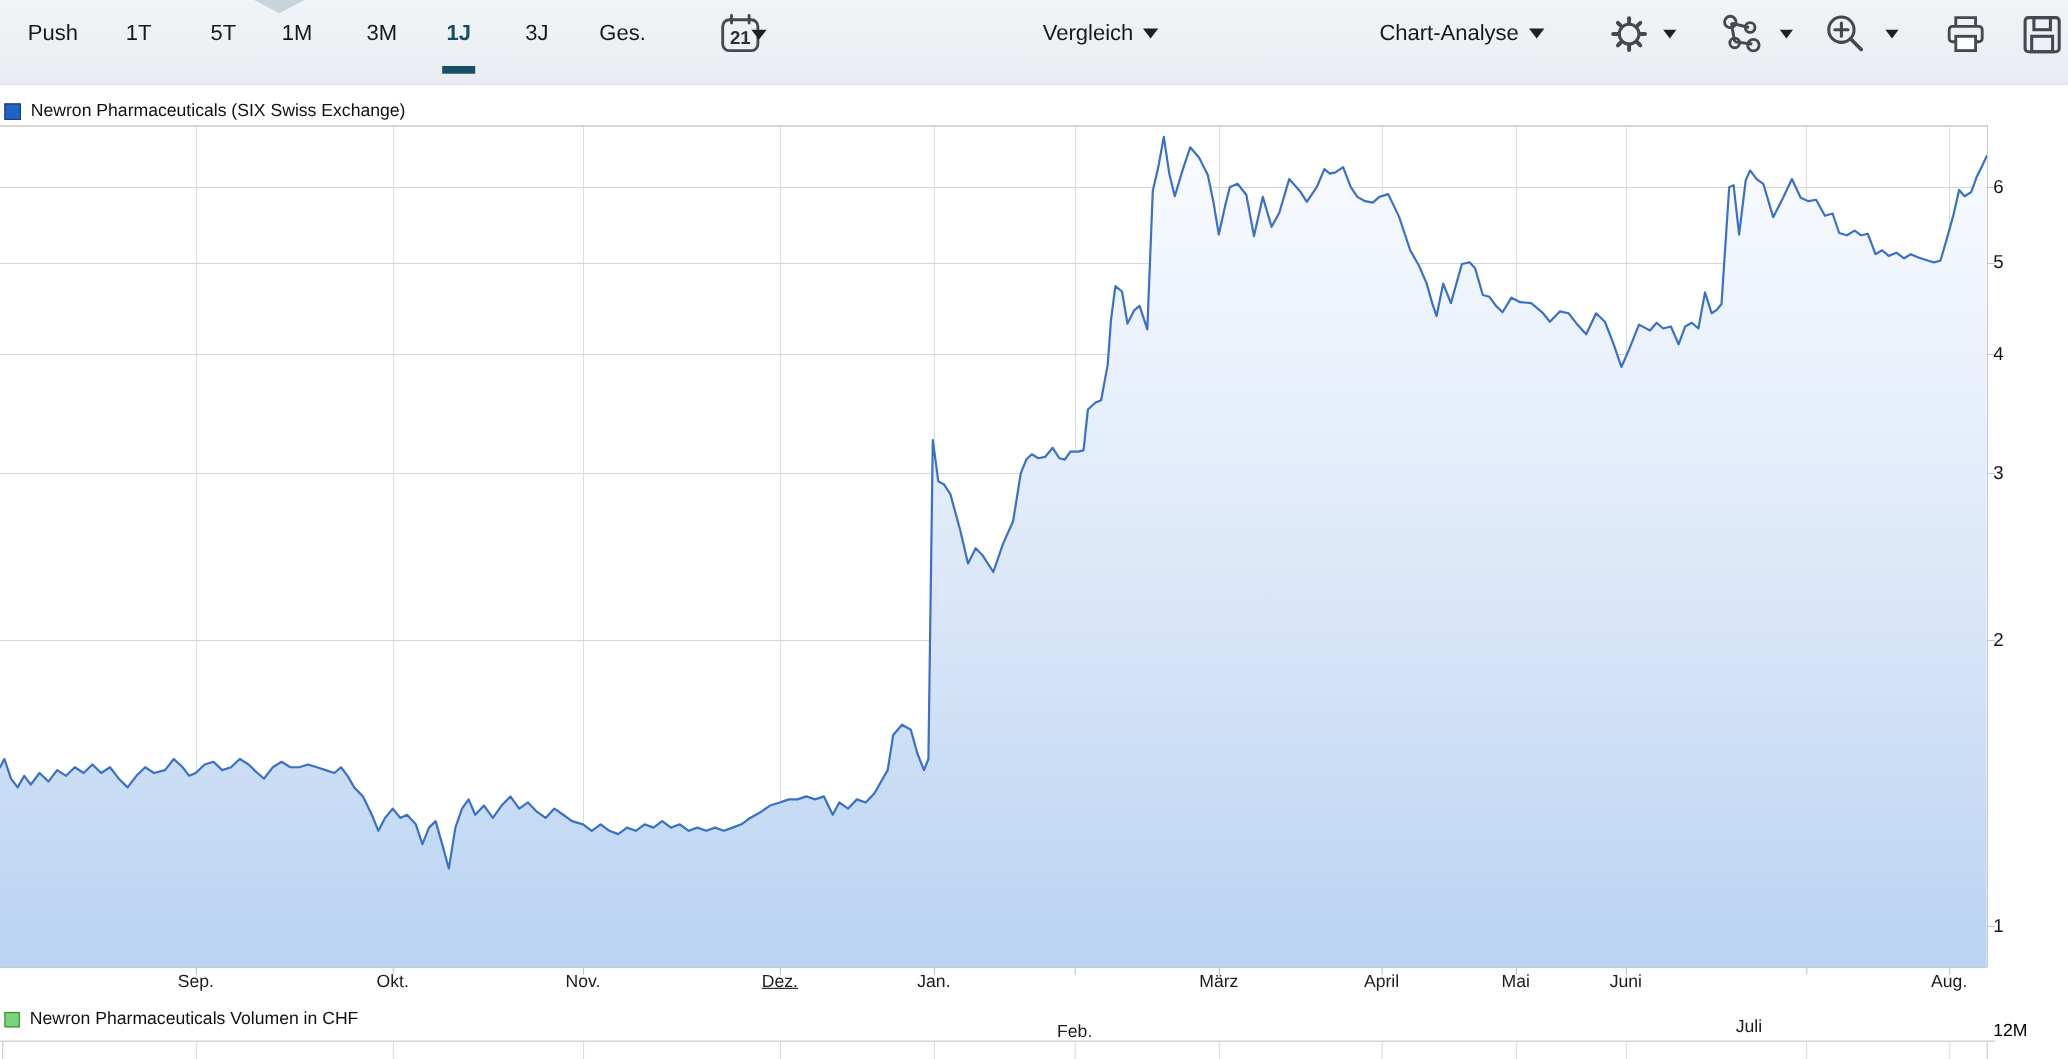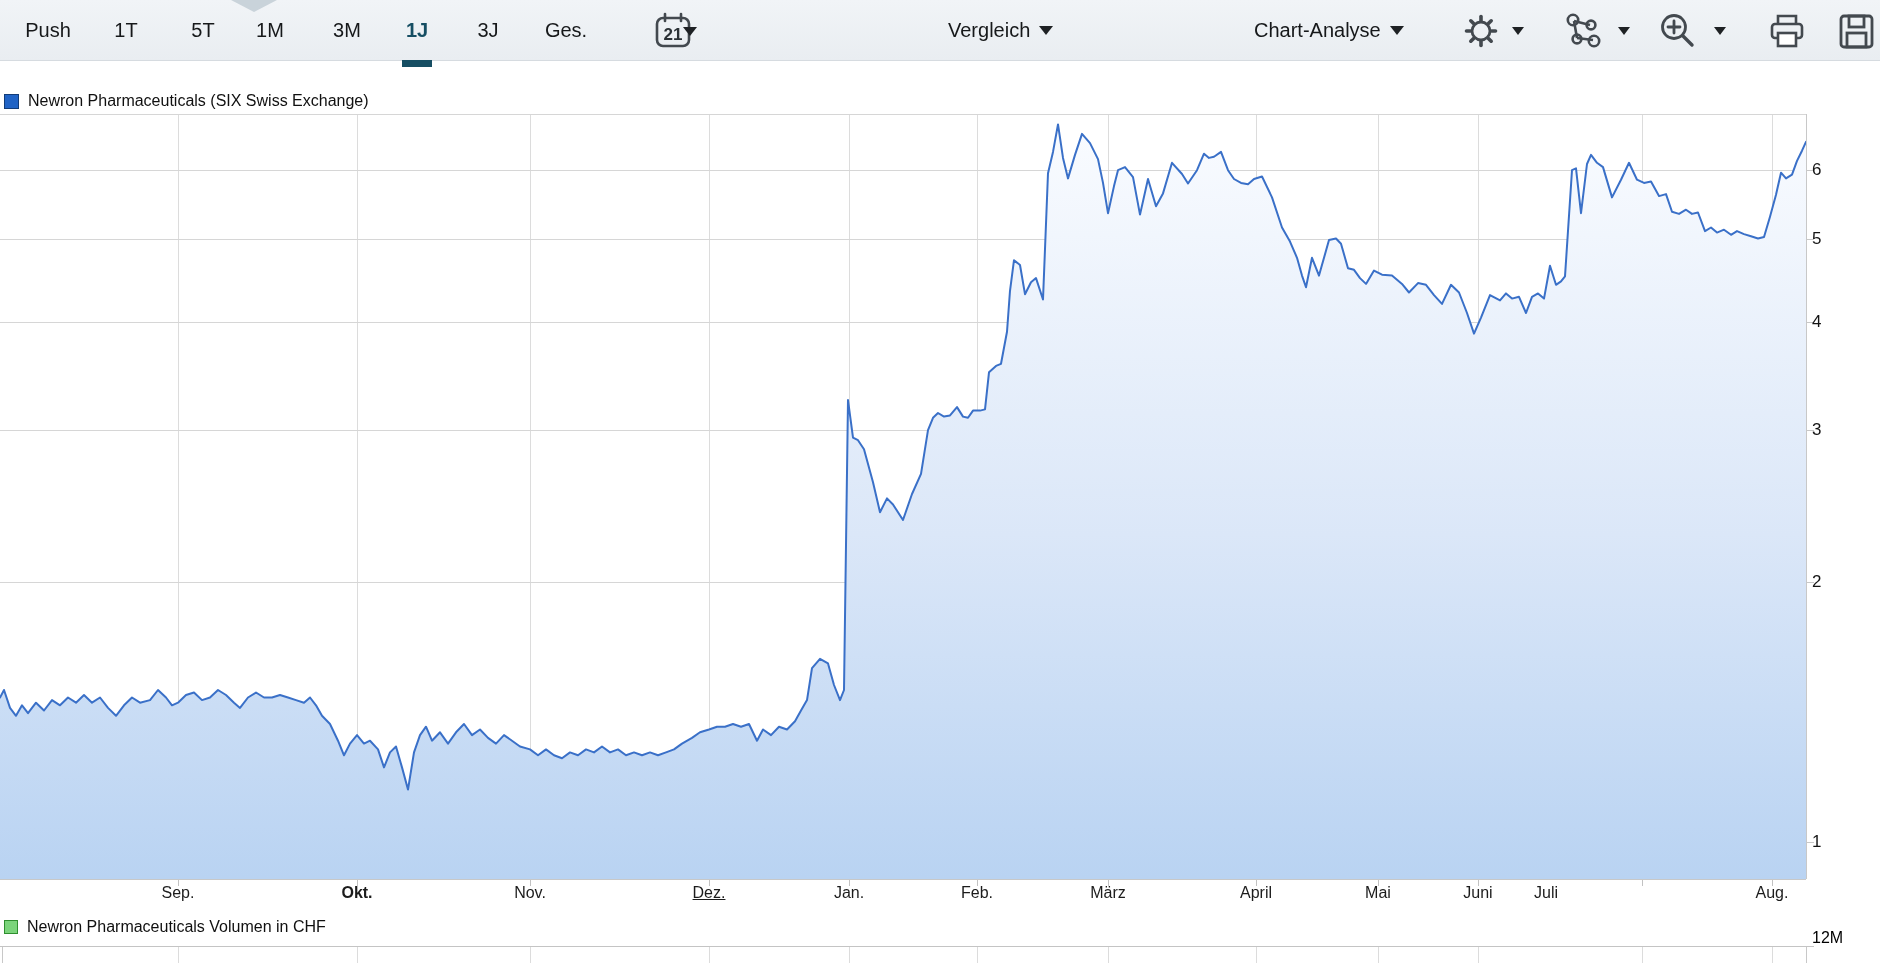--- a/index.html
+++ b/index.html
@@ -1,21 +1,21 @@
 <!DOCTYPE html>
 <html><head>
 <meta charset="utf-8">
 <style>
   * { margin:0; padding:0; box-sizing:border-box; }
   html,body { background:#fff; }
   body { font-family:"Liberation Sans", sans-serif; }
   #app { position:relative; width:1880px; height:963px; overflow:hidden; background:#fff; }
 
   
-  #toolbar { position:absolute; left:0; top:0; width:1880px; height:61px;
+  #toolbar { position:absolute; left:0; top:0; width:1880px; height:77px;
              background:linear-gradient(#f1f4f7,#e9edf1); border-bottom:1px solid #d6dbe0; }
   .notch { position:absolute; top:0; left:231px; width:0; height:0;
            border-left:23px solid transparent; border-right:23px solid transparent;
            border-top:12px solid #c9d3da; }
   .tab { position:absolute; top:0; height:60px; width:84px; margin-left:-42px;
          display:flex; align-items:center; justify-content:center;
          font-size:20px; color:#16181a; cursor:pointer; }
   .tab.active { color:#164e63; font-weight:700; }
   #tab-underline { position:absolute; left:402px; top:60px; width:30px; height:7px; background:#164e63; }
   .menu { position:absolute; top:0; height:60px; display:flex; align-items:center; gap:9px;
@@ -191,39 +191,39 @@
       <line x1="1806" y1="57.5" x2="1814" y2="57.5" stroke="#c8c8c8" shape-rendering="crispEdges"></line>
       <path d="M0,584.5L4,577.0L10,594.9L16,602.8L22,592.3L28,600.2L36,589.7L44,597.5L52,587.1L60,592.3L68,584.5L76,589.7L84,582.0L92,589.7L100,584.5L108,594.9L116,602.8L124,592.3L132,584.5L140,589.7L150,587.1L158,577.0L166,584.5L172,592.3L178,589.7L186,582.0L194,579.5L202,587.1L210,584.5L218,577.0L226,582.0L234,589.7L240,594.9L248,584.5L256,579.5L264,584.5L272,584.5L280,582.0L288,584.5L296,587.1L304,589.7L310,584.5L316,592.3L322,602.8L330,611.0L338,627.7L344,642.3L350,630.6L357,622.1L364,630.6L370,627.7L378,636.4L384,654.4L390,639.4L396,633.5L402,654.4L408,676.6L414,639.4L420,622.1L426,613.7L432,627.7L440,619.3L448,630.6L456,619.3L464,611.0L472,622.1L480,616.5L488,624.9L496,630.6L504,622.1L512,627.7L520,633.5L530,636.4L538,642.3L546,636.4L554,642.3L562,645.3L570,639.4L578,642.3L586,636.4L594,639.4L602,633.5L610,639.4L618,636.4L626,642.3L634,639.4L642,642.3L650,639.4L658,642.3L666,639.4L674,636.4L682,630.6L692,624.9L700,619.3L709,616.5L717,613.7L725,613.7L733,611.0L741,613.7L749,611.0L757,627.7L763,616.5L771,622.1L779,613.7L787,616.5L795,608.2L801,597.5L807,587.1L812,555.1L820,545.8L828,550.4L834,572.0L840,587.1L844,577.0L848,287.1L853,324.6L858,327.2L864,336.3L873,369.3L880,399.2L887,385.4L893,391.5L903,407.0L912,381.0L921,360.8L928,317.1L933,304.8L938,300.0L944,303.6L950,302.4L957,294.1L963,303.6L968,304.8L973,297.6L980,297.6L985,296.4L989,259.3L996,252.9L1001,250.8L1007,218.7L1010,177.8L1014,147.2L1020,152.0L1025,181.2L1031,169.2L1036,165.1L1043,186.5L1048,60.3L1053,38.9L1058,11.4L1063,44.9L1068,65.4L1075,41.9L1082,20.9L1090,30.1L1098,46.1L1103,69.9L1108,100.2L1114,73.1L1118,57.2L1125,54.1L1133,64.1L1140,101.6L1148,66.0L1156,93.2L1163,80.4L1172,49.8L1182,61.0L1188,70.5L1197,57.2L1204,40.7L1209,44.9L1214,43.7L1221,38.9L1228,57.2L1234,66.0L1241,69.9L1248,71.2L1254,66.0L1262,63.5L1272,84.4L1282,114.5L1290,128.6L1297,144.8L1302,162.6L1306,174.3L1312,144.8L1319,162.6L1329,127.0L1336,125.5L1341,130.8L1348,155.2L1354,156.8L1360,165.1L1366,170.9L1374,157.6L1382,161.7L1392,162.6L1402,170.9L1409,179.5L1418,170.1L1426,171.8L1434,182.1L1442,190.9L1451,171.8L1459,179.5L1467,200.0L1474,220.6L1481,204.6L1490,182.1L1500,187.4L1506,180.4L1512,185.6L1519,183.8L1526,200.0L1532,183.8L1538,180.4L1544,185.6L1550,152.8L1556,171.8L1561,168.4L1565,163.4L1572,57.2L1576,55.3L1581,100.2L1587,51.0L1591,41.9L1597,49.8L1603,54.1L1612,84.4L1621,66.7L1629,49.8L1637,66.7L1644,69.9L1651,68.6L1659,83.1L1666,81.1L1672,98.8L1679,100.9L1686,96.7L1692,100.9L1698,99.5L1705,118.1L1711,114.5L1717,119.6L1724,116.7L1731,121.8L1737,118.1L1744,121.1L1751,123.3L1758,125.5L1764,124.0L1770,103.7L1776,81.7L1781,59.7L1786,65.4L1792,61.6L1797,47.9L1802,37.7L1806,28.9L1806,766L0,766Z" fill="url(#ag)"></path>
       <path d="M0,584.5L4,577.0L10,594.9L16,602.8L22,592.3L28,600.2L36,589.7L44,597.5L52,587.1L60,592.3L68,584.5L76,589.7L84,582.0L92,589.7L100,584.5L108,594.9L116,602.8L124,592.3L132,584.5L140,589.7L150,587.1L158,577.0L166,584.5L172,592.3L178,589.7L186,582.0L194,579.5L202,587.1L210,584.5L218,577.0L226,582.0L234,589.7L240,594.9L248,584.5L256,579.5L264,584.5L272,584.5L280,582.0L288,584.5L296,587.1L304,589.7L310,584.5L316,592.3L322,602.8L330,611.0L338,627.7L344,642.3L350,630.6L357,622.1L364,630.6L370,627.7L378,636.4L384,654.4L390,639.4L396,633.5L402,654.4L408,676.6L414,639.4L420,622.1L426,613.7L432,627.7L440,619.3L448,630.6L456,619.3L464,611.0L472,622.1L480,616.5L488,624.9L496,630.6L504,622.1L512,627.7L520,633.5L530,636.4L538,642.3L546,636.4L554,642.3L562,645.3L570,639.4L578,642.3L586,636.4L594,639.4L602,633.5L610,639.4L618,636.4L626,642.3L634,639.4L642,642.3L650,639.4L658,642.3L666,639.4L674,636.4L682,630.6L692,624.9L700,619.3L709,616.5L717,613.7L725,613.7L733,611.0L741,613.7L749,611.0L757,627.7L763,616.5L771,622.1L779,613.7L787,616.5L795,608.2L801,597.5L807,587.1L812,555.1L820,545.8L828,550.4L834,572.0L840,587.1L844,577.0L848,287.1L853,324.6L858,327.2L864,336.3L873,369.3L880,399.2L887,385.4L893,391.5L903,407.0L912,381.0L921,360.8L928,317.1L933,304.8L938,300.0L944,303.6L950,302.4L957,294.1L963,303.6L968,304.8L973,297.6L980,297.6L985,296.4L989,259.3L996,252.9L1001,250.8L1007,218.7L1010,177.8L1014,147.2L1020,152.0L1025,181.2L1031,169.2L1036,165.1L1043,186.5L1048,60.3L1053,38.9L1058,11.4L1063,44.9L1068,65.4L1075,41.9L1082,20.9L1090,30.1L1098,46.1L1103,69.9L1108,100.2L1114,73.1L1118,57.2L1125,54.1L1133,64.1L1140,101.6L1148,66.0L1156,93.2L1163,80.4L1172,49.8L1182,61.0L1188,70.5L1197,57.2L1204,40.7L1209,44.9L1214,43.7L1221,38.9L1228,57.2L1234,66.0L1241,69.9L1248,71.2L1254,66.0L1262,63.5L1272,84.4L1282,114.5L1290,128.6L1297,144.8L1302,162.6L1306,174.3L1312,144.8L1319,162.6L1329,127.0L1336,125.5L1341,130.8L1348,155.2L1354,156.8L1360,165.1L1366,170.9L1374,157.6L1382,161.7L1392,162.6L1402,170.9L1409,179.5L1418,170.1L1426,171.8L1434,182.1L1442,190.9L1451,171.8L1459,179.5L1467,200.0L1474,220.6L1481,204.6L1490,182.1L1500,187.4L1506,180.4L1512,185.6L1519,183.8L1526,200.0L1532,183.8L1538,180.4L1544,185.6L1550,152.8L1556,171.8L1561,168.4L1565,163.4L1572,57.2L1576,55.3L1581,100.2L1587,51.0L1591,41.9L1597,49.8L1603,54.1L1612,84.4L1621,66.7L1629,49.8L1637,66.7L1644,69.9L1651,68.6L1659,83.1L1666,81.1L1672,98.8L1679,100.9L1686,96.7L1692,100.9L1698,99.5L1705,118.1L1711,114.5L1717,119.6L1724,116.7L1731,121.8L1737,118.1L1744,121.1L1751,123.3L1758,125.5L1764,124.0L1770,103.7L1776,81.7L1781,59.7L1786,65.4L1792,61.6L1797,47.9L1802,37.7L1806,28.9" fill="none" stroke="#3a70c8" stroke-width="2" stroke-linejoin="round" stroke-linecap="round"></path>
       <line x1="0" y1="1.5" x2="1806" y2="1.5" stroke="#d6d6d6" shape-rendering="crispEdges"></line>
       <line x1="1806.5" y1="1" x2="1806.5" y2="766" stroke="#c8c8c8" shape-rendering="crispEdges"></line>
       <line x1="0" y1="766.5" x2="1806" y2="766.5" stroke="#c8c8c8" shape-rendering="crispEdges"></line>
     </svg>
   <div id="x-axis">
       <div class="xlab" style="left: 178px;">Sep.</div>
       <div class="vtick" style="left: 178px;"></div>
-      <div class="xlab" style="left: 357px; font-weight: bold;">Okt.</div>
+      <div class="xlab" style="left: 357px;">Okt.</div>
       <div class="vtick" style="left: 357px;"></div>
       <div class="xlab" style="left: 530px;">Nov.</div>
       <div class="vtick" style="left: 530px;"></div>
       <div class="xlab" style="left: 709px; text-decoration: underline;">Dez.</div>
       <div class="vtick" style="left: 709px;"></div>
       <div class="xlab" style="left: 849px;">Jan.</div>
       <div class="vtick" style="left: 849px;"></div>
-      <div class="xlab" style="left: 977px;">Feb.</div>
+      <div class="xlab" style="left: 977px; margin-top: 46px;">Feb.</div>
       <div class="vtick" style="left: 977px;"></div>
       <div class="xlab" style="left: 1108px;">März</div>
       <div class="vtick" style="left: 1108px;"></div>
       <div class="xlab" style="left: 1256px;">April</div>
       <div class="vtick" style="left: 1256px;"></div>
       <div class="xlab" style="left: 1378px;">Mai</div>
       <div class="vtick" style="left: 1378px;"></div>
       <div class="xlab" style="left: 1478px;">Juni</div>
       <div class="vtick" style="left: 1478px;"></div>
-      <div class="xlab" style="left: 1546px;">Juli</div>
+      <div class="xlab" style="left: 1590px; margin-top: 41px;">Juli</div>
       <div class="vtick" style="left: 1642px;"></div>
       <div class="xlab" style="left: 1772px;">Aug.</div>
       <div class="vtick" style="left: 1772px;"></div>
     </div>
   <div id="y-axis">
       <div class="ylab" style="top: 831.988px;">1</div>
       <div class="ylab" style="top: 572.1px;">2</div>
       <div class="ylab" style="top: 420.075px;">3</div>
       <div class="ylab" style="top: 312.212px;">4</div>
       <div class="ylab" style="top: 228.546px;">5</div>

